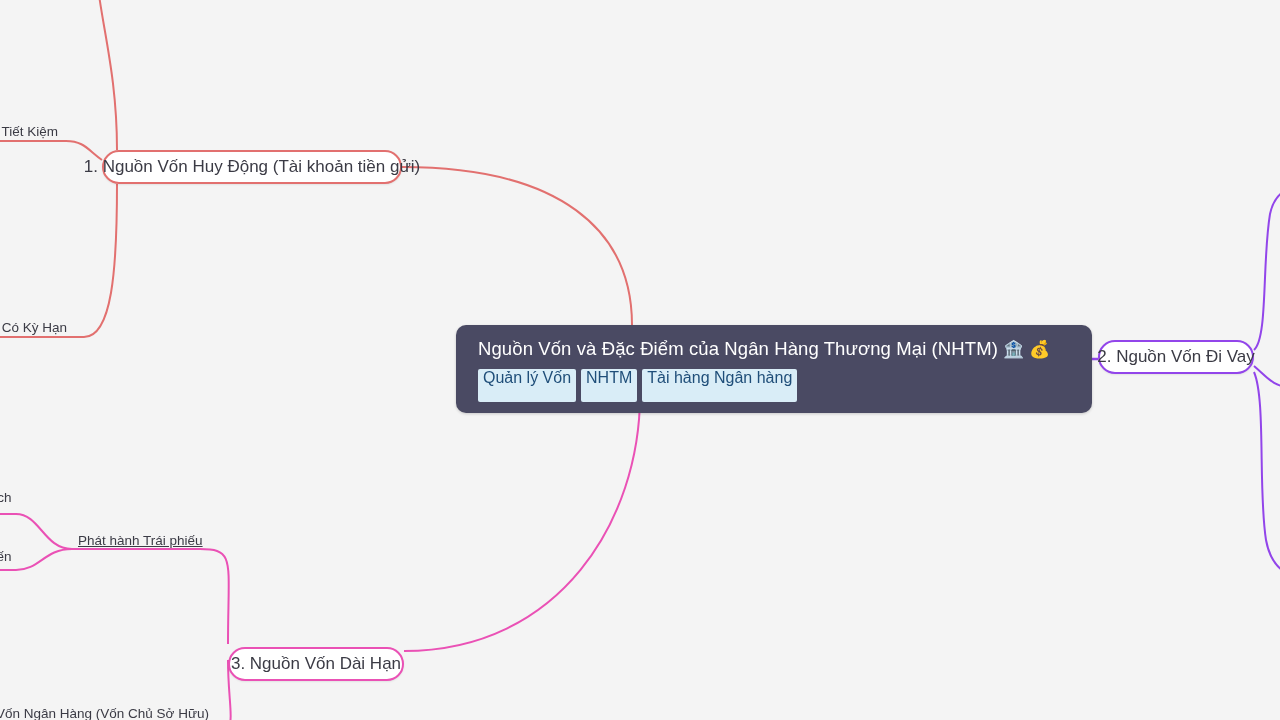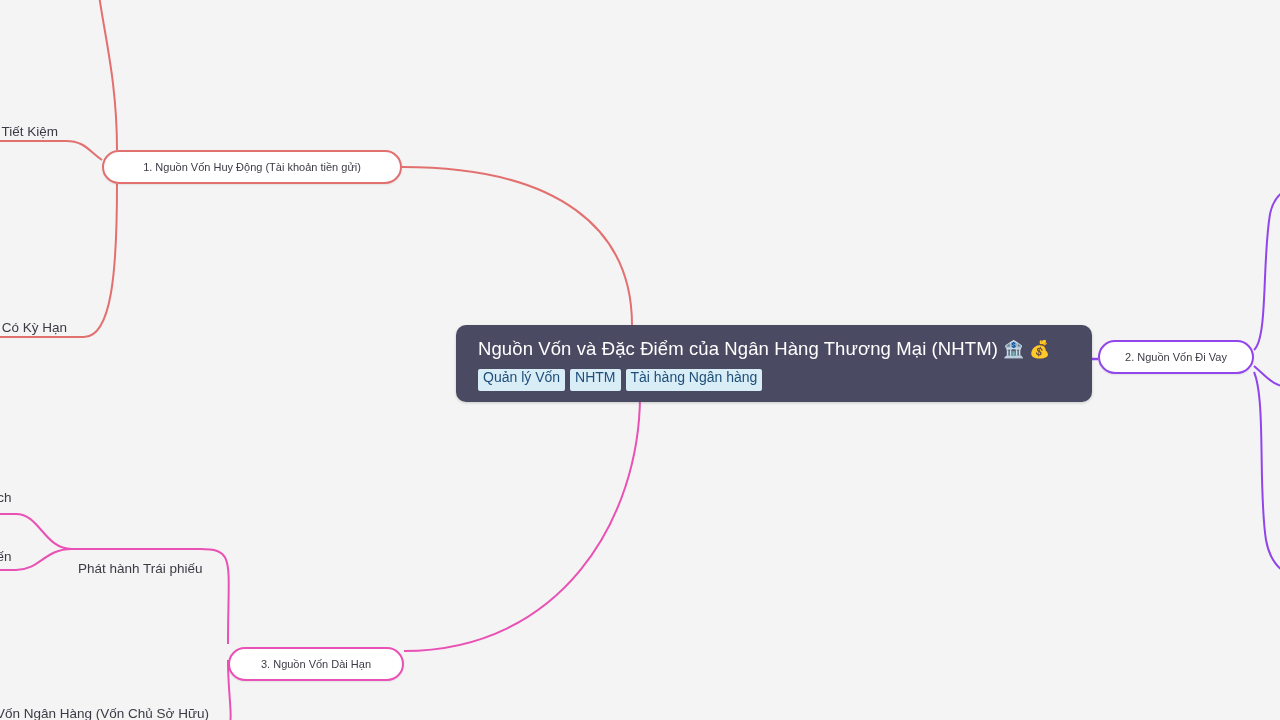--- a/index.html
+++ b/index.html
@@ -53,43 +53,43 @@
     letter-spacing: 0;
   }
   .root-tags {
     margin-top: 7px;
     display: flex;
     gap: 5px;
   }
   .tag {
     background: #d9edf7;
     color: #1f4e79;
-    font-size: 14px;
+    font-size: 16px;
     line-height: 13px;
-    padding: 2px 5px 7px 5px;
+    padding: 2px 5px 18px 5px;
     border-radius: 2px;
     white-space: nowrap;
   }
 
   
   .pill {
     position: absolute;
     background: #ffffff;
     border-radius: 20px;
     box-sizing: border-box;
     display: flex;
     align-items: center;
     justify-content: center;
     white-space: nowrap;
     z-index: 4;
     box-shadow: 0 1px 2px rgba(0,0,0,0.07);
   }
   .pill-label {
     color: #3b3b45;
-    font-size: 11px;
+    font-size: 17px;
     line-height: 16px;
   }
 
   #node-1 {
     left: 102px;
     top: 150px;
     width: 300px;
     height: 34px;
     border: 2.5px solid #e2706f;
   }
@@ -114,21 +114,21 @@
     color: #3b3b45;
     font-size: 13.5px;
     line-height: 18px;
     white-space: nowrap;
     z-index: 3;
   }
   #leaf-tk  { left: -14px;  top: 123px; }
   #leaf-ckh { left: -14px;  top: 319px; }
   #leaf-md  { left: -14px;  top: 489px; }
   #leaf-pb  { left: -14px;  top: 548px; }
-  #leaf-tp  { left: 78px;   top: 560px; }
+  #leaf-tp  { left: 78px;   top: 532px; text-decoration: underline; }
   #leaf-vnh { left: -4px;   top: 705px; }
 </style>
 </head>
 <body>
 
 <div id="canvas">
 
   <svg id="edges" viewBox="0 0 1280 720" width="1280" height="720">
 
     <path d="M 632 325 C 632 230 560 167 402 167" fill="none" stroke="#e2706f" stroke-width="2"></path>

